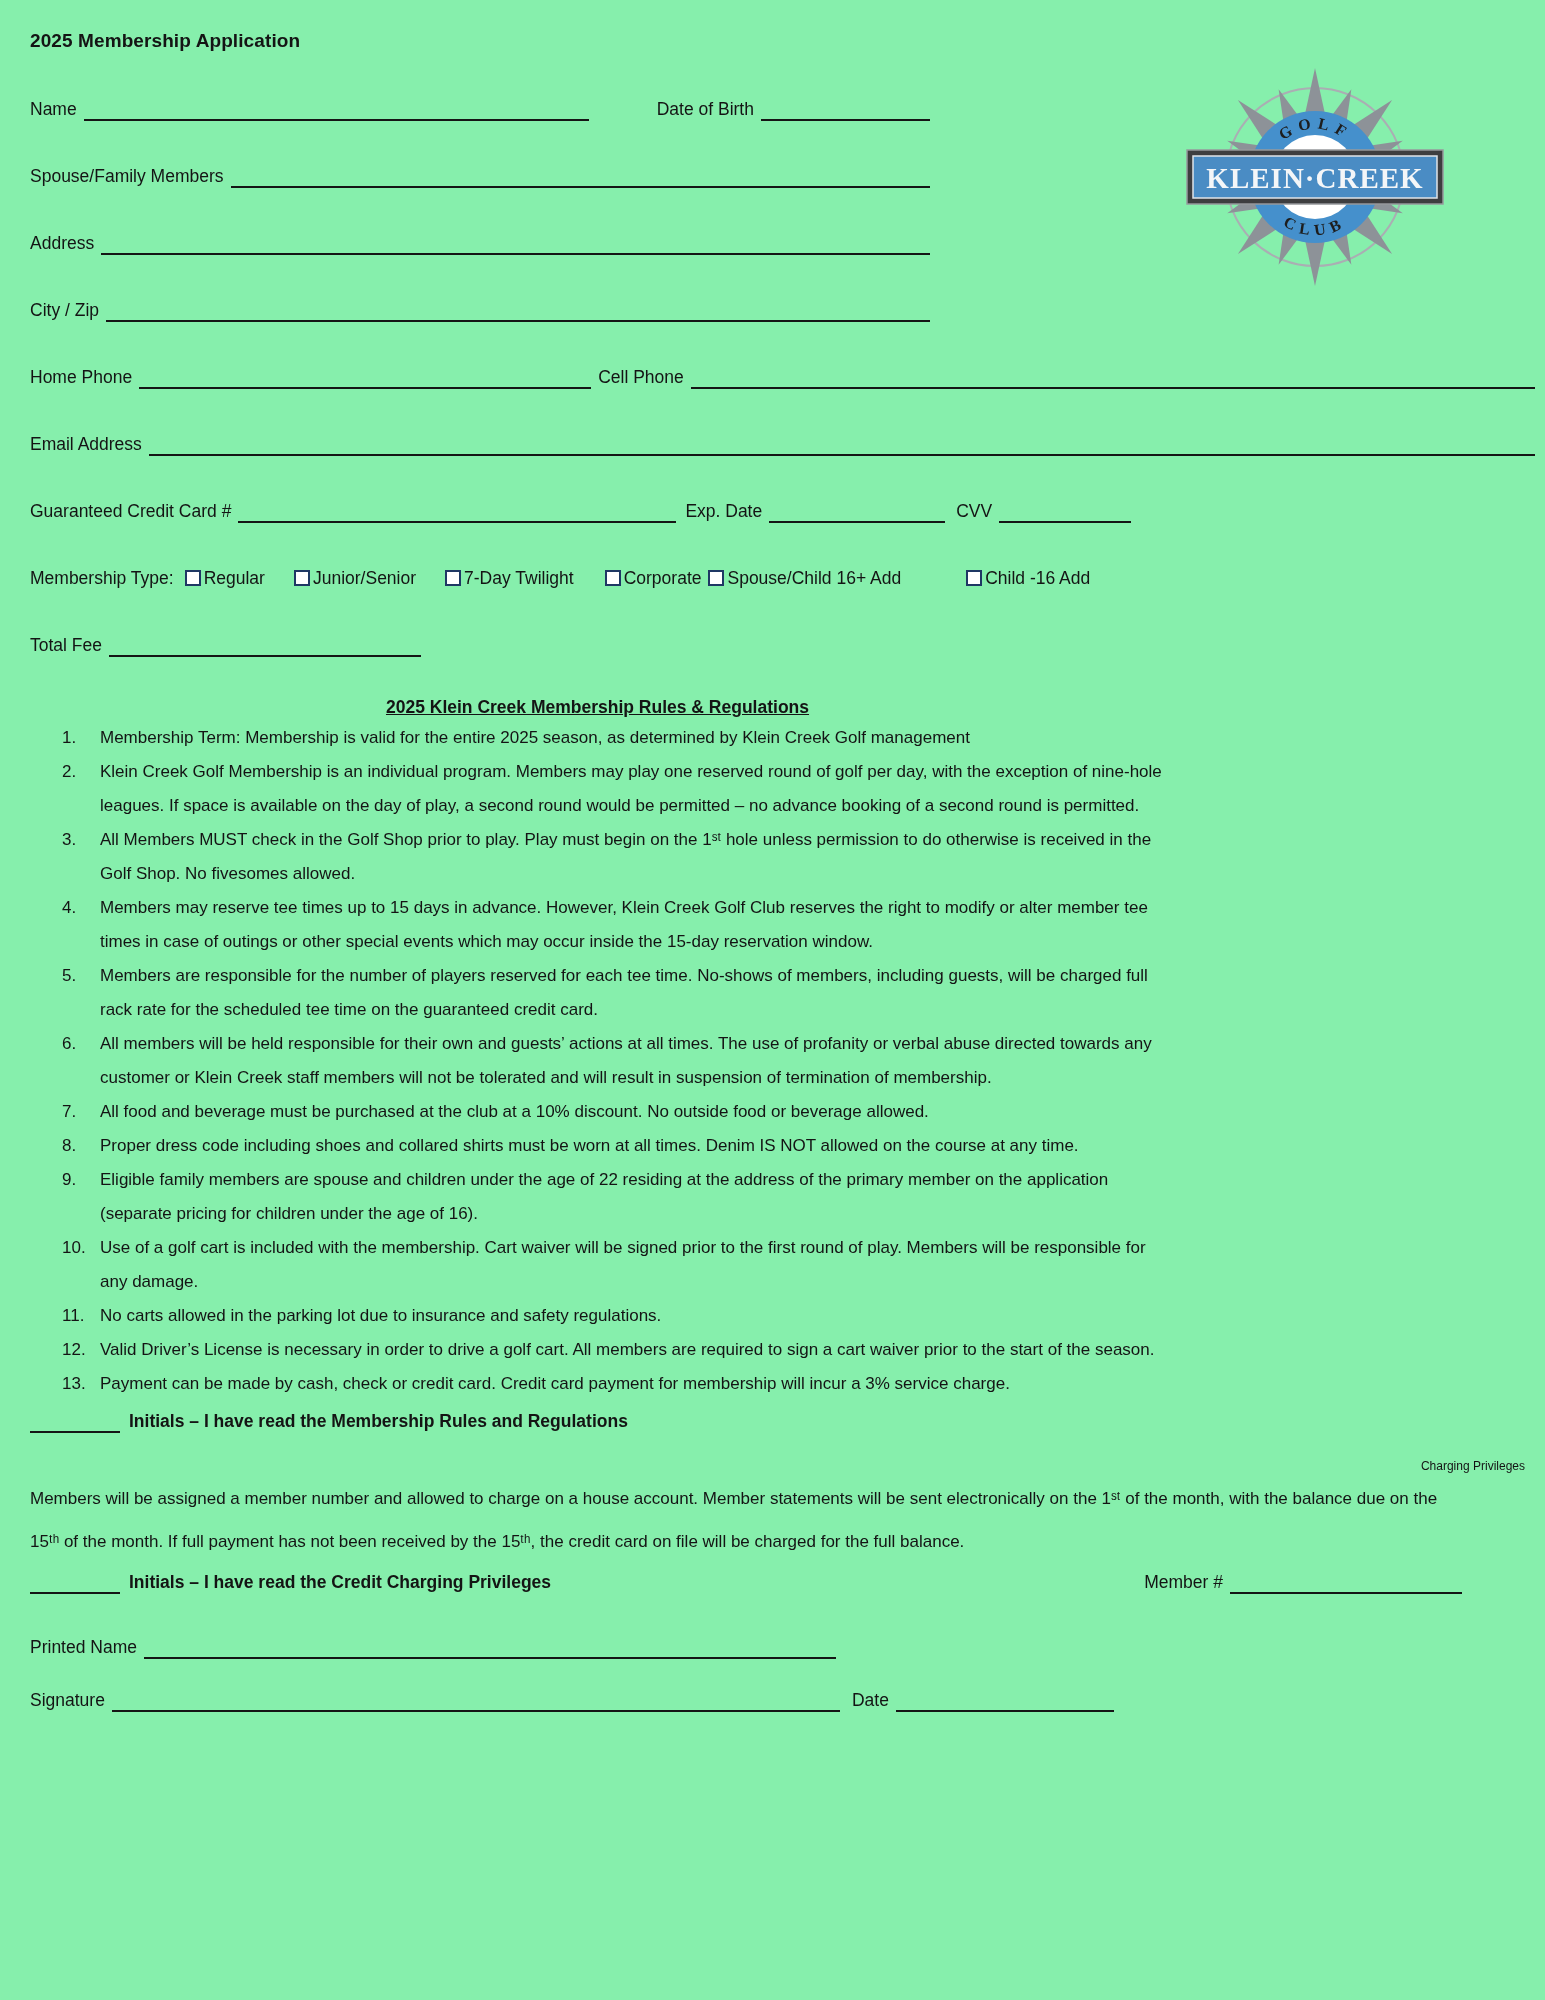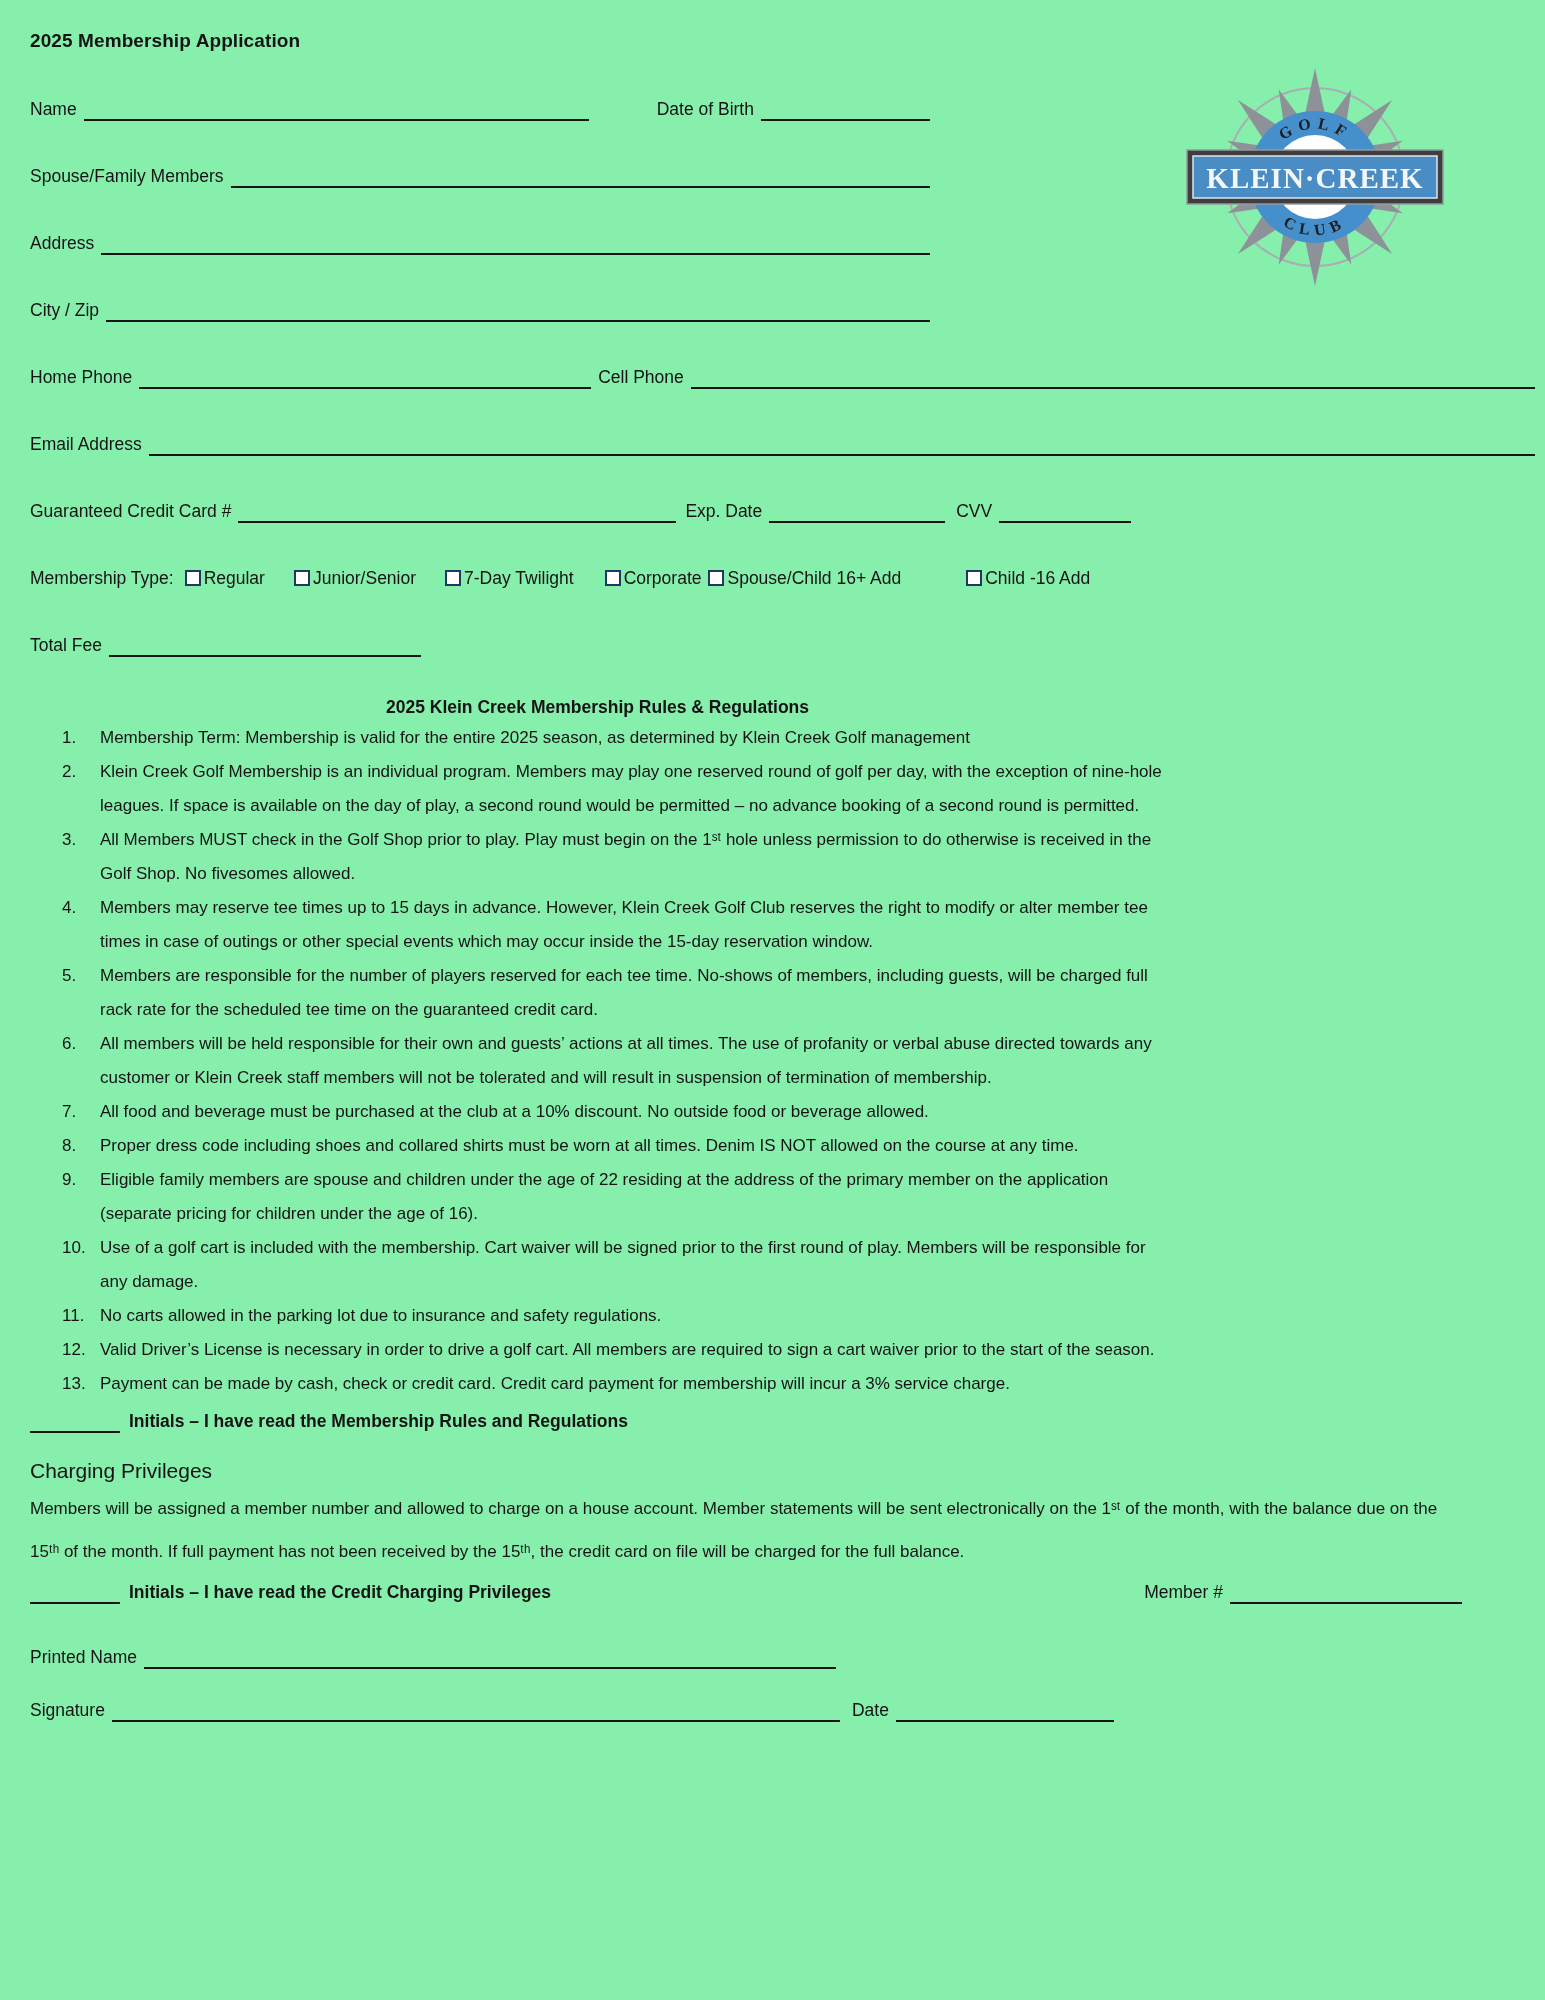--- a/index.html
+++ b/index.html
@@ -7,27 +7,27 @@
   body{font-family:"Liberation Sans","DejaVu Sans",sans-serif;color:#141414}
   .page{width:1545px;height:2000px;position:relative;background:#86efac;padding:30px 10px 0 30px;overflow:hidden}
   .title{font-size:19px;font-weight:700;margin-bottom:42px;letter-spacing:.1px}
   .frow{display:flex;align-items:flex-end;height:27px;margin-bottom:40px;font-size:17.5px}
   .lbl{white-space:nowrap;line-height:23px;padding-right:7px}
   .line{display:inline-block;border-bottom:2px solid #151515;height:24px}
   .grow{flex:1}
   .w930{width:900px}
   .cb{display:inline-block;width:16px;height:16px;border:2px solid #1f3864;background:#fff;vertical-align:-2px;margin-right:3px}
   .mt-item{white-space:nowrap}
-  .rules-head{width:1135px;text-align:center;font-size:17.5px;font-weight:700;}
+  .rules-head{width:1135px;text-align:center;font-size:17.5px;font-weight:700;text-decoration:underline;}
   ol.rules{list-style:none;counter-reset:li;width:1075px;margin:3px 0 0 70px;font-size:17px;line-height:34px}
   ol.rules li{counter-increment:li;position:relative}
   ol.rules li::before{content:counter(li) ".";position:absolute;left:-38px;top:0;width:36px;text-align:left}
   .initials-row{display:flex;align-items:flex-end;height:27px;margin-top:5px;font-size:17.5px}
   .initials-row .b{font-weight:700;line-height:23px;margin-left:9px;white-space:nowrap}
-  .charge-head{width:1495px;text-align:left;font-size:21px;margin-top:26px}
+  .charge-head{width:1495px;text-align:right;font-size:12px;margin-top:26px}
   .charge-body{width:1432px;font-size:17px;line-height:43px;margin-top:4px}
   .member-row{width:1432px;display:flex;justify-content:space-between;align-items:flex-end;height:27px;margin-top:4px;font-size:17.5px}
   .member-left{display:flex;align-items:flex-end}
   .member-right{display:flex;align-items:center}
   .mt36{margin-top:38px}
   .mt28{margin-top:26px}
   .logo{position:absolute;left:1186px;top:64px;width:258px;height:228px}
 </style>
 </head>
 <body>

